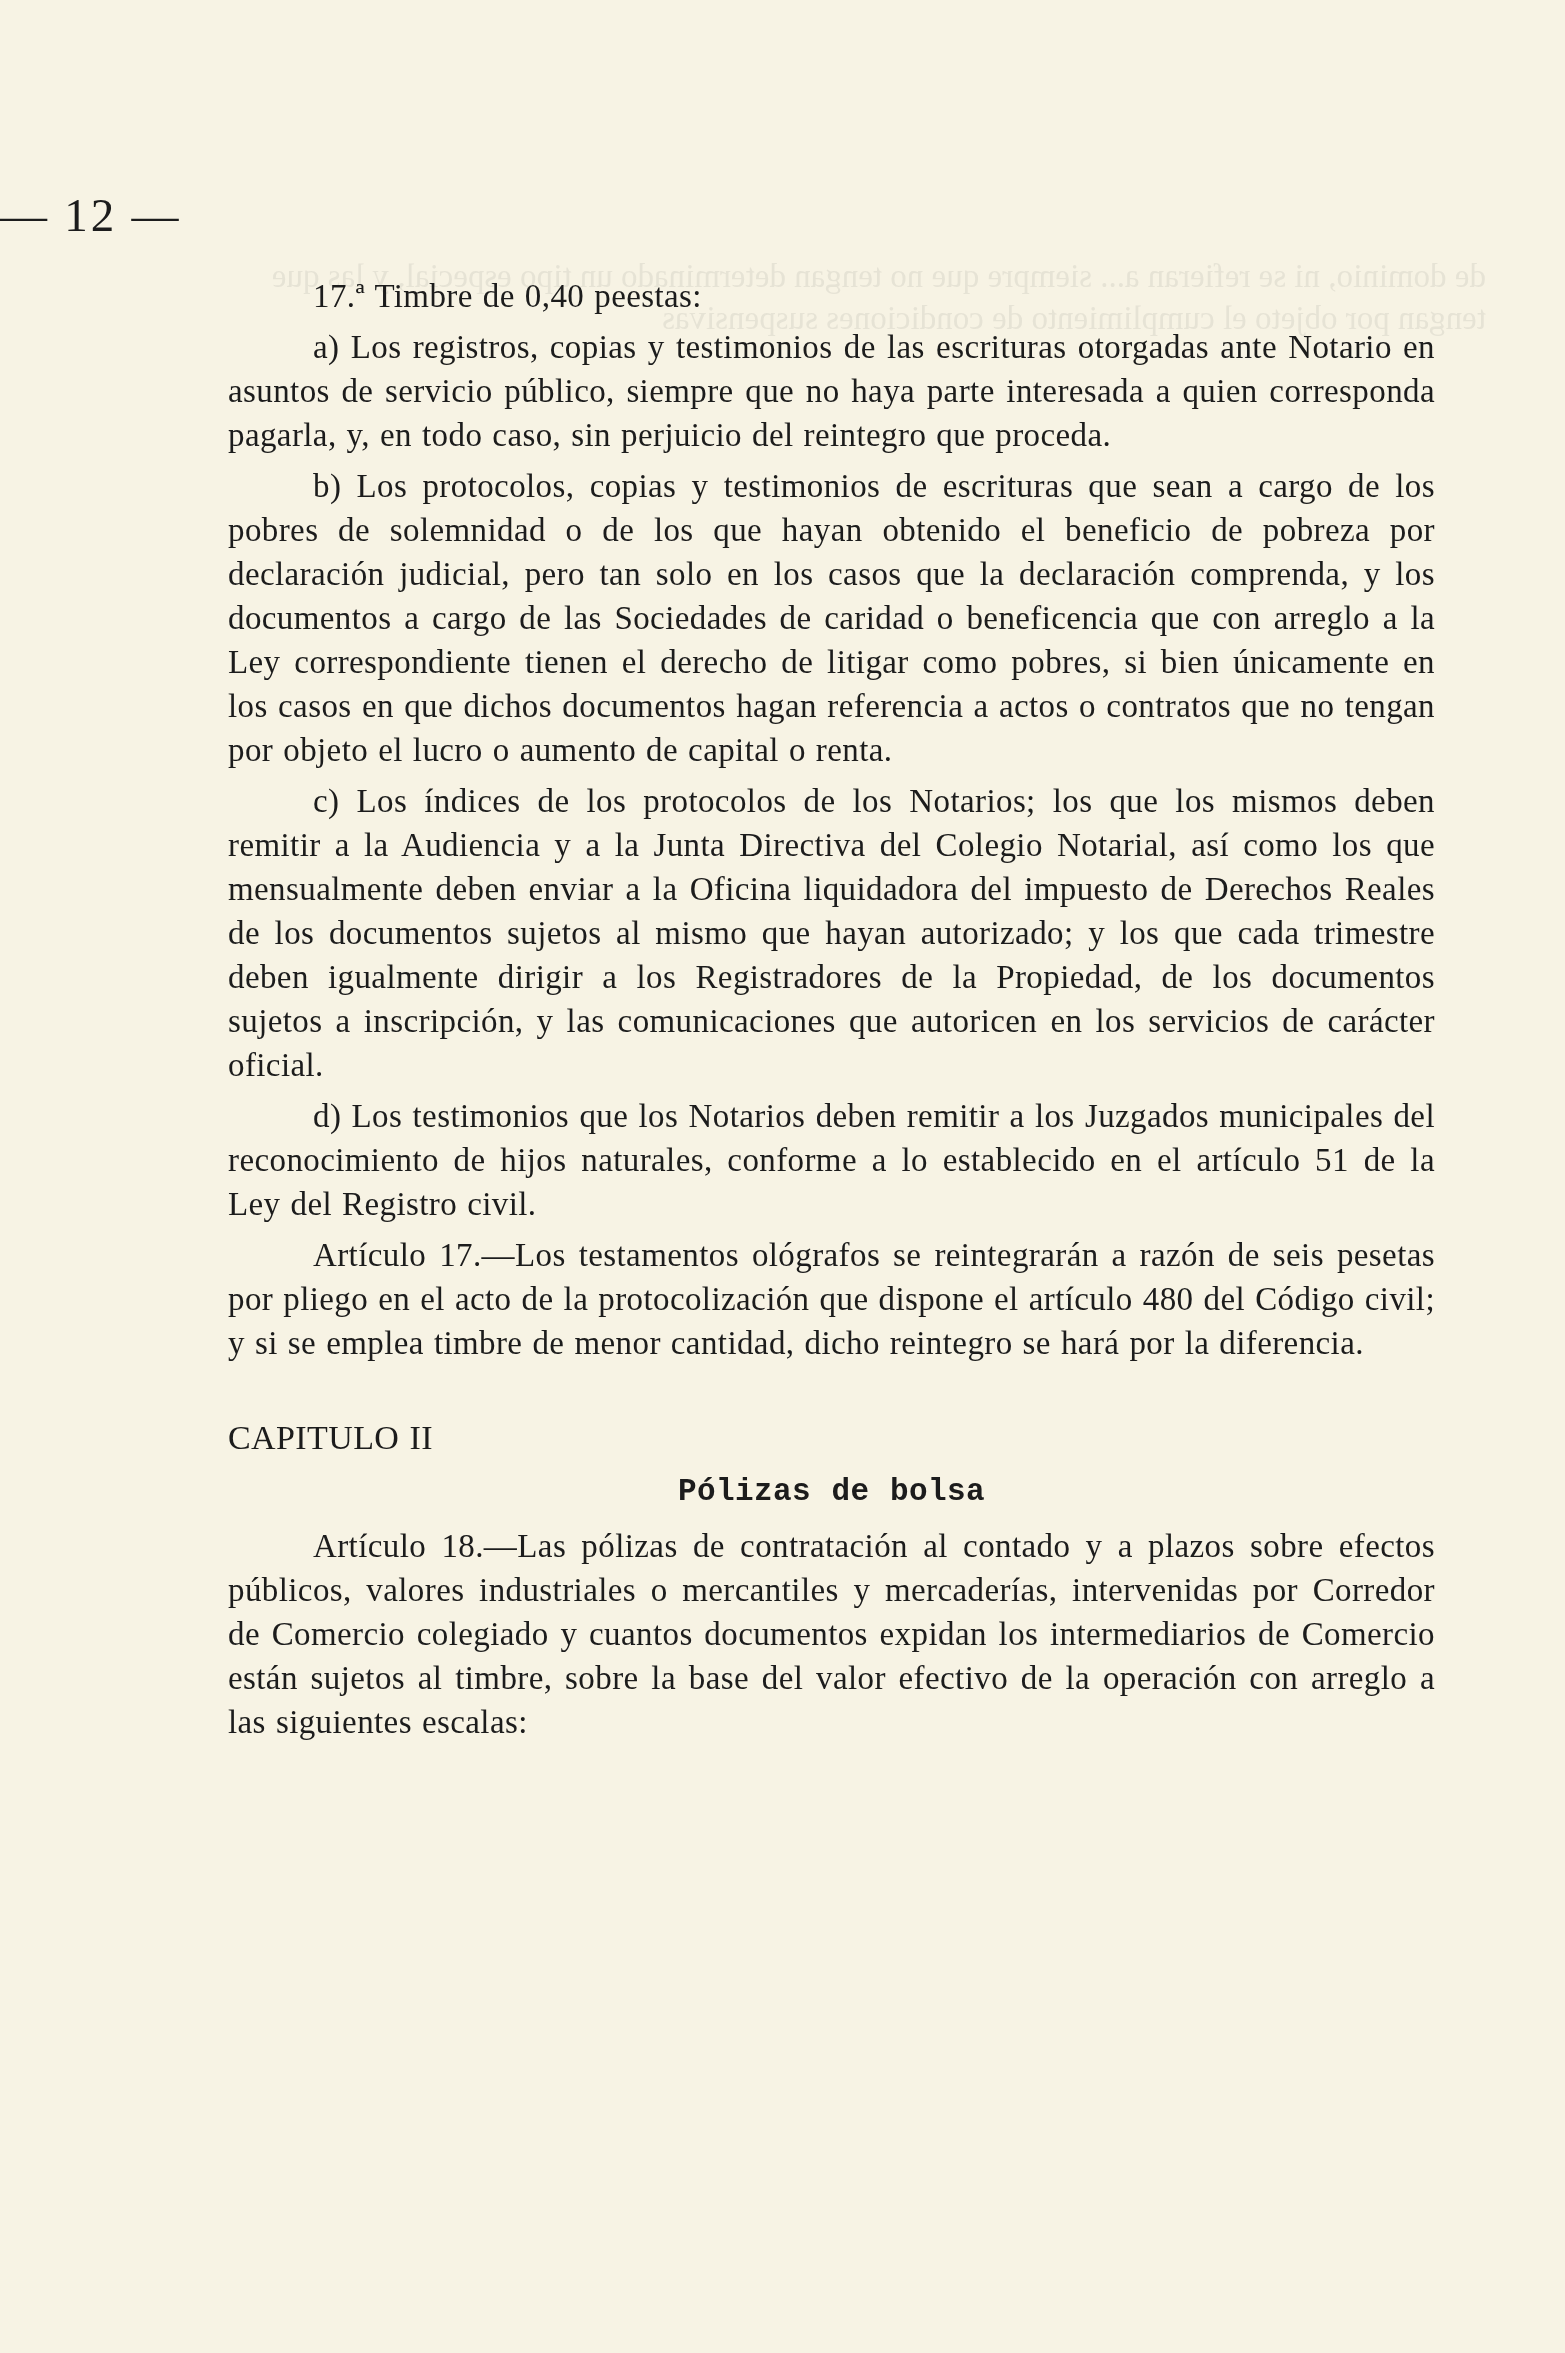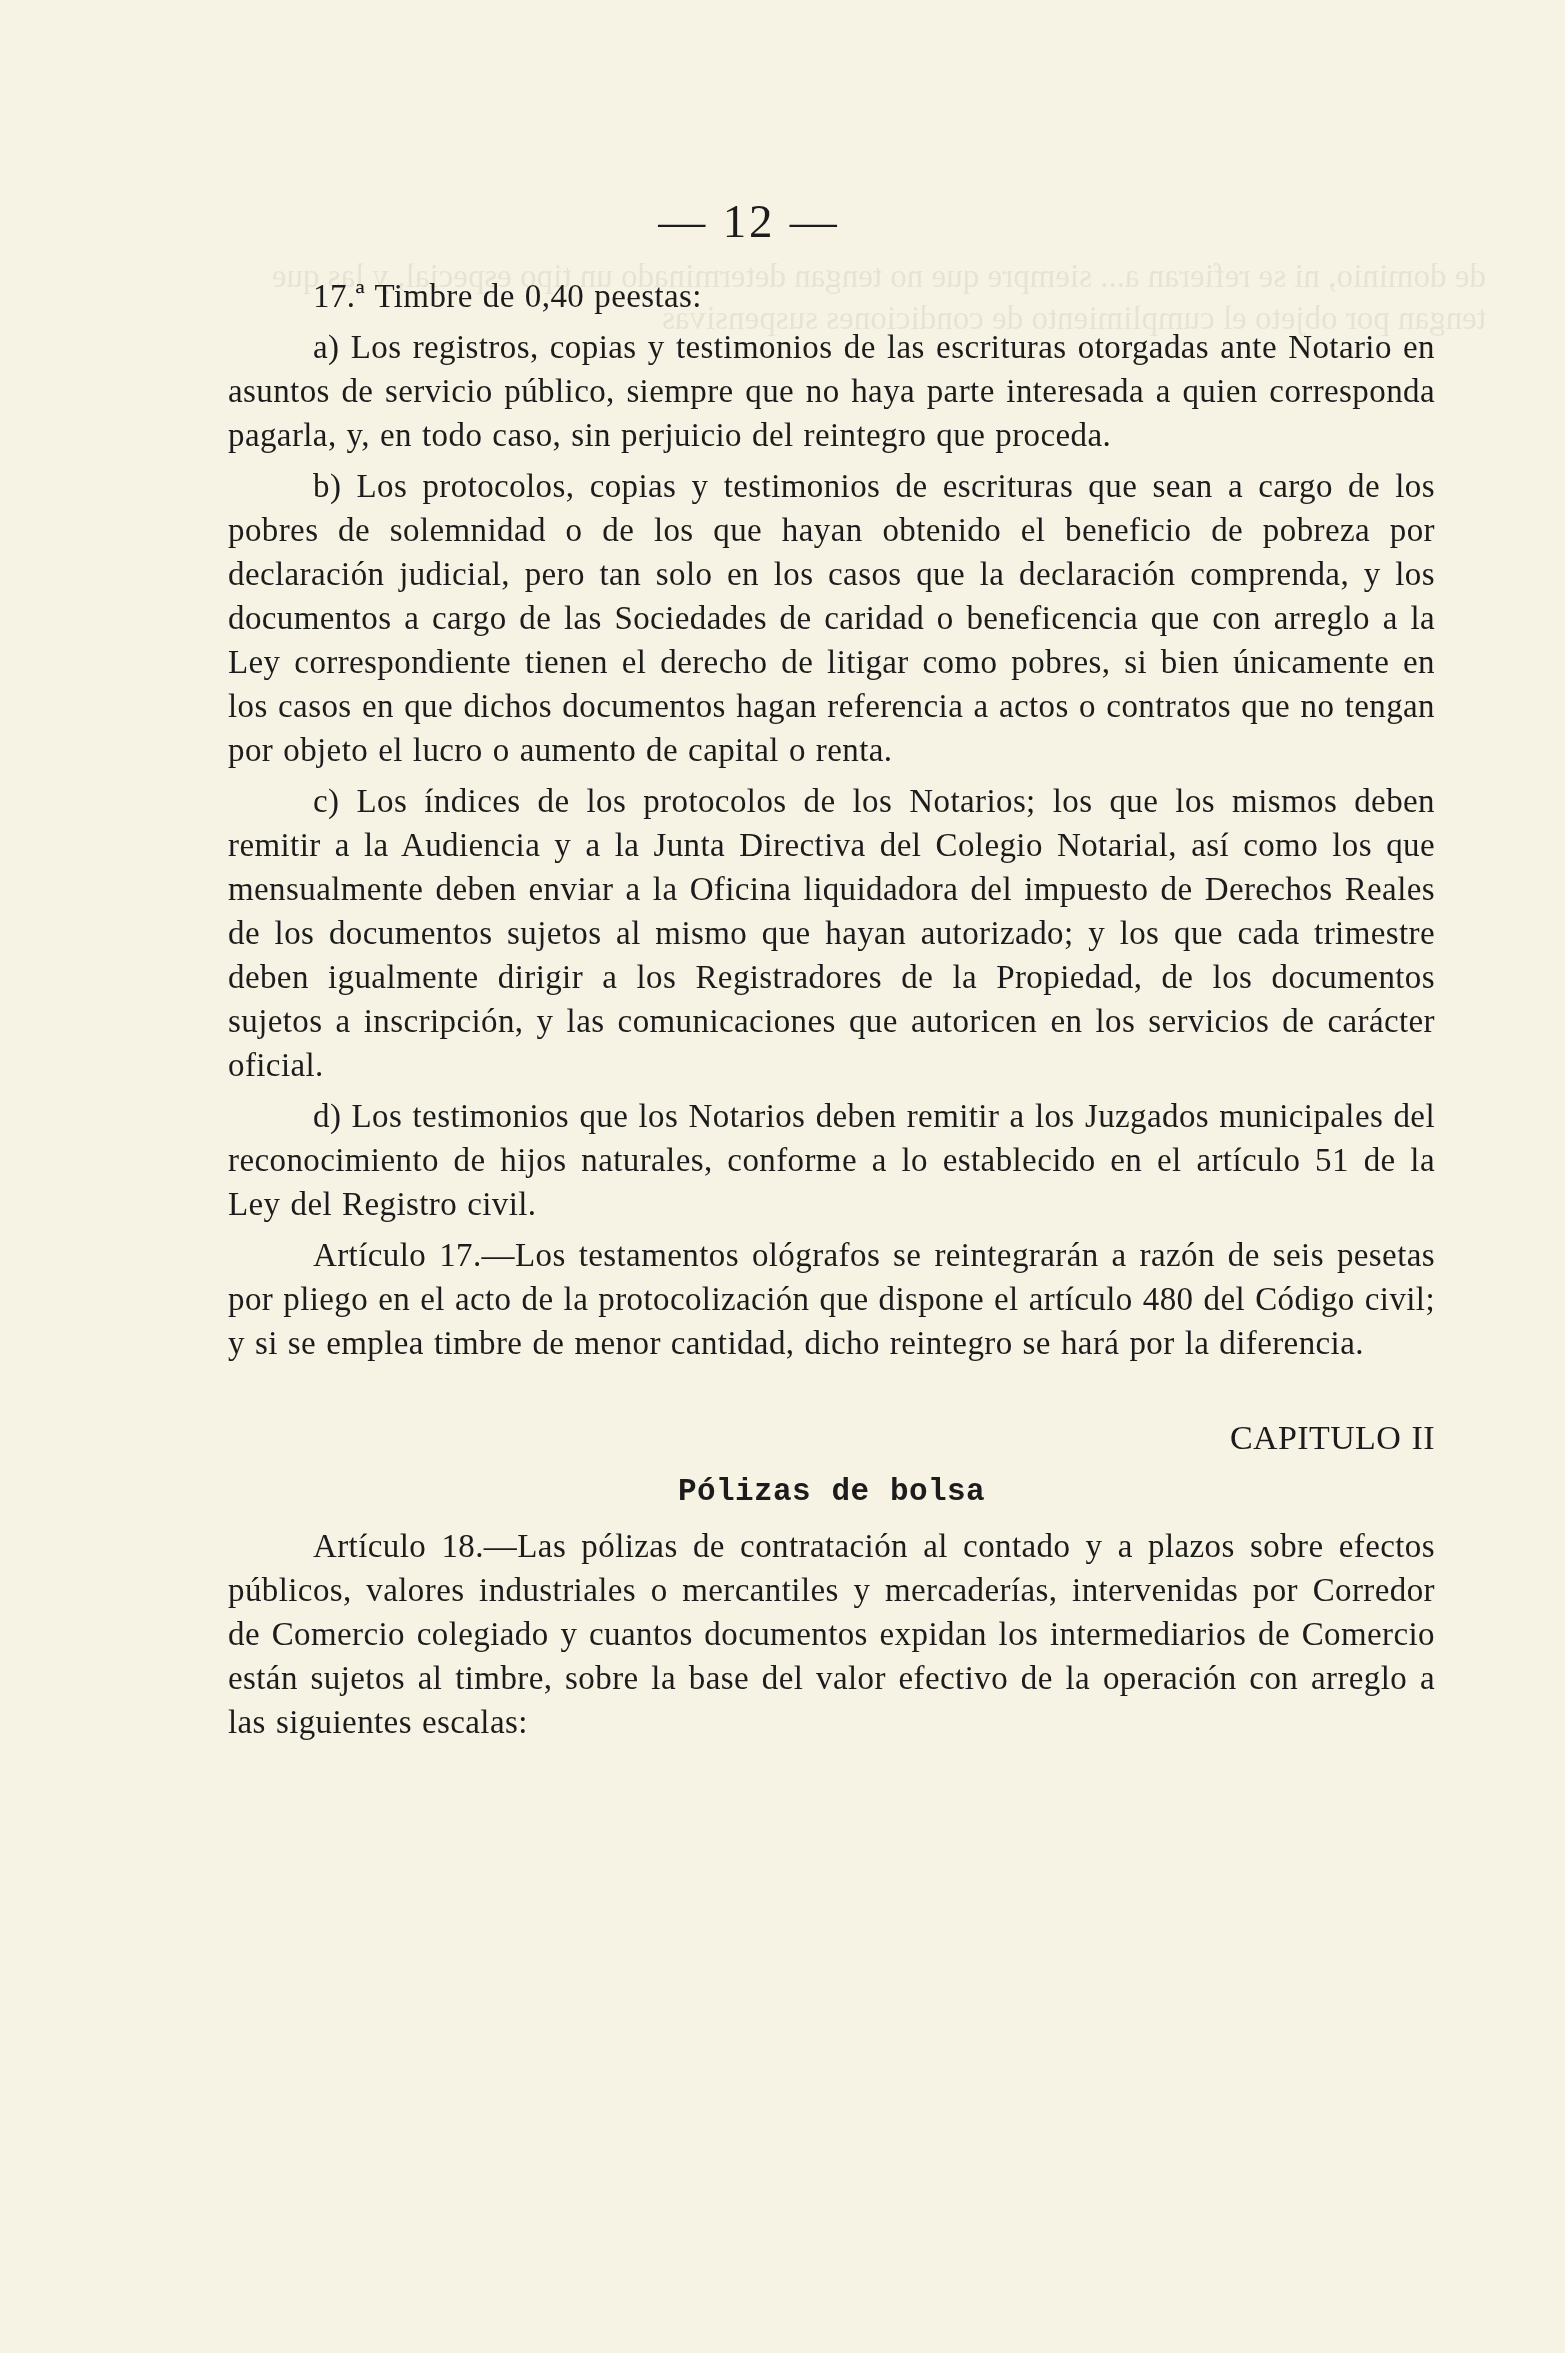--- a/index.html
+++ b/index.html
@@ -18,42 +18,41 @@
     top: 255px;
     width: 1245px;
     color: rgba(90,90,90,0.10);
     font-size: 33px;
     line-height: 42px;
     transform: scaleX(-1);
     pointer-events: none;
   }
   .page-number {
     position: absolute;
-    top: 194px;
+    top: 188px;
     left: 0;
     width: 1498px;
-    text-align: center;
     font-size: 47px;
     letter-spacing: 2.8px;
   }
   .body-text {
     position: absolute;
     left: 228px;
     top: 274px;
     width: 1207px;
     font-size: 33px;
     line-height: 44px;
     text-align: justify;
     letter-spacing: 0.4px;
     word-spacing: 1.4px;
   }
   .body-text p { margin: 0; text-indent: 85px; }
   .body-text p.gap { margin-top: 7px; }
   .chapter {
-    text-align: right;
+    text-align: left;
     text-indent: 0 !important;
     font-size: 34px;
     margin-top: 51px !important;
   }
   .subtitle {
     text-align: center;
     text-indent: 0 !important;
     font-family: Liberation Mono, monospace;
     font-weight: bold;
     font-size: 31px;

